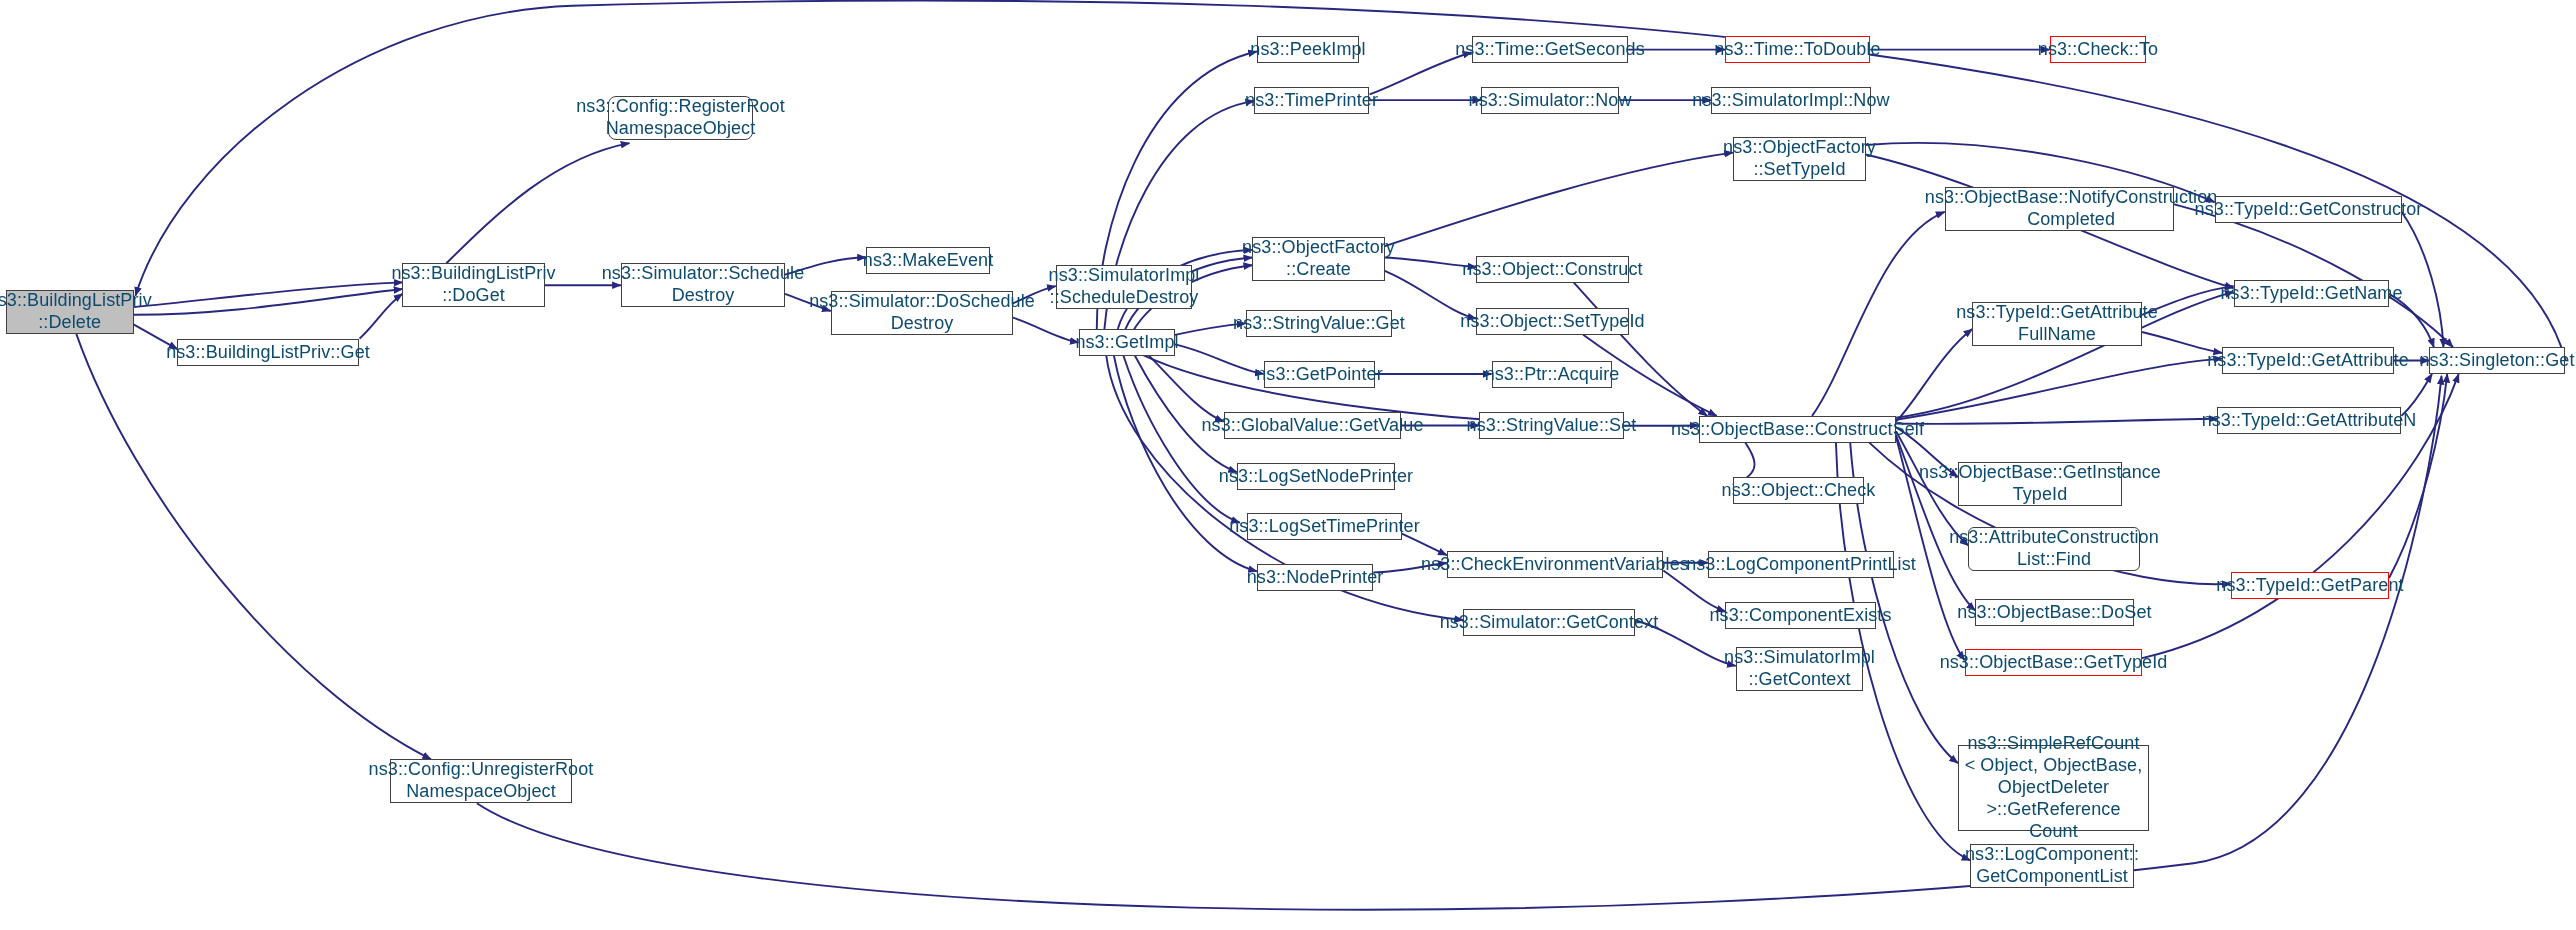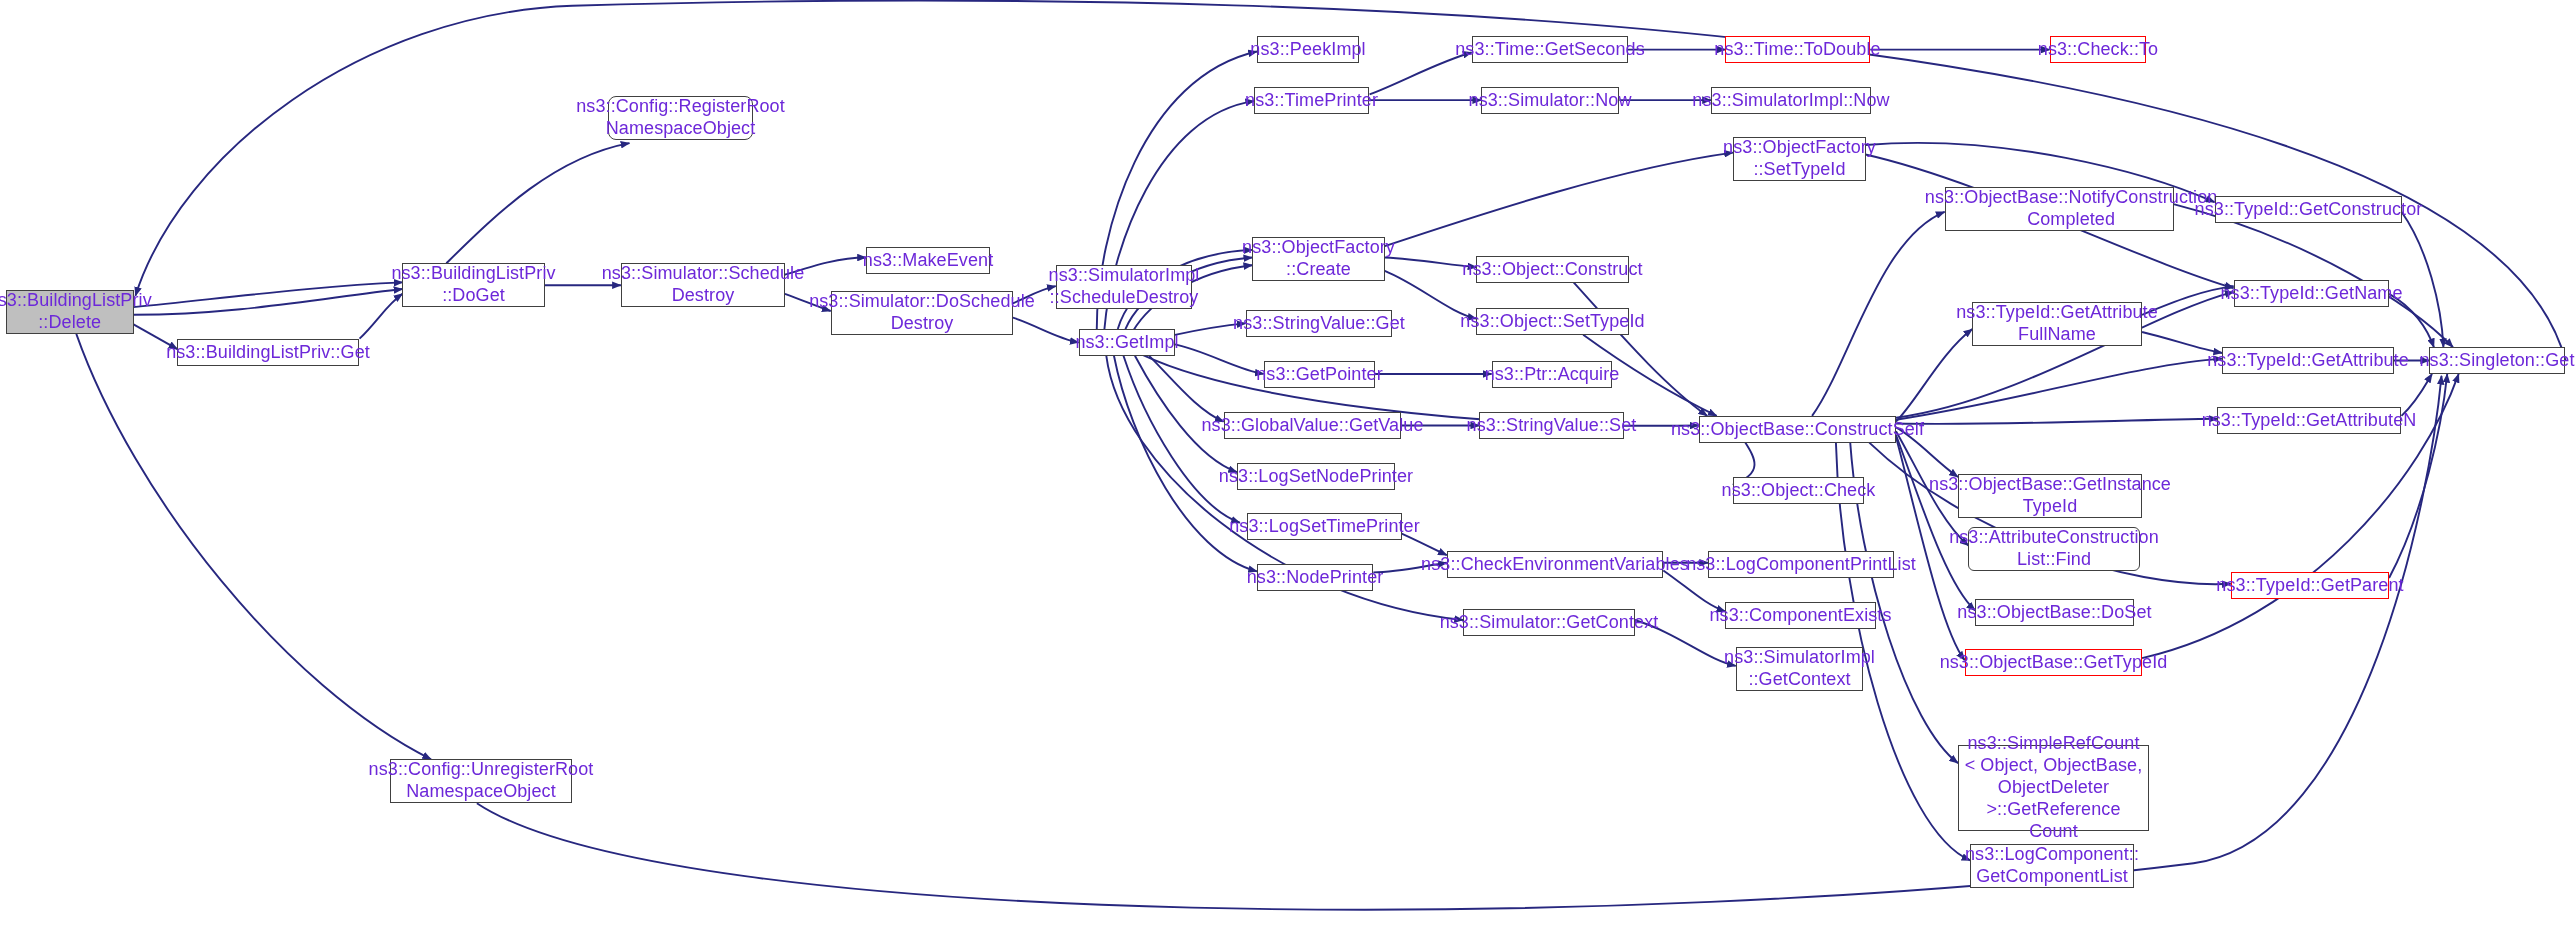--- a/index.html
+++ b/index.html
@@ -25,21 +25,21 @@
   }
   .node {
     position: absolute;
     box-sizing: border-box;
     display: flex;
     align-items: center;
     justify-content: center;
     text-align: center;
     background: #ffffff;
     border: 1px solid #404040;
-    color: #6d28d9;
+    color: #0c4a6e;
     font-size: 18px;
     line-height: 1.22;
     letter-spacing: 0.1px;
     white-space: pre-line;
     padding: 1px 4.8px;
     z-index: 5;
   }
   .node.root {
     background: #bfbfbf;
     border-color: #404040;
@@ -236,21 +236,21 @@
   <div class="node" style="left:1733px;top:477px;width:131px;height:27px;">ns3::Object::Check</div>
   <div class="node" style="left:1708px;top:551px;width:186px;height:27px;">ns3::LogComponentPrintList</div>
   <div class="node" style="left:1725px;top:602px;width:151px;height:27px;">ns3::ComponentExists</div>
   <div class="node" style="left:1463px;top:609px;width:172px;height:27px;">ns3::Simulator::GetContext</div>
   <div class="node" style="left:1736px;top:647px;width:127px;height:44px;">ns3::SimulatorImpl
 ::GetContext</div>
   <div class="node" style="left:1945px;top:187px;width:229px;height:44px;padding-left:28px;">ns3::ObjectBase::NotifyConstruction
 Completed</div>
   <div class="node" style="left:1972px;top:302px;width:170px;height:44px;">ns3::TypeId::GetAttribute
 FullName</div>
-  <div class="node" style="left:1958px;top:474px;width:184px;height:44px;">ns3::ObjectBase::GetInstance
+  <div class="node" style="left:1958px;top:462px;width:164px;height:44px;">ns3::ObjectBase::GetInstance
 TypeId</div>
   <div class="node" style="left:1968px;top:527px;width:172px;height:44px;border-radius:6px;">ns3::AttributeConstruction
 List::Find</div>
   <div class="node" style="left:1975px;top:599px;width:159px;height:27px;">ns3::ObjectBase::DoSet</div>
   <div class="node hl" style="left:1965px;top:649px;width:177px;height:27px;">ns3::ObjectBase::GetTypeId</div>
   <div class="node" style="left:1958px;top:745px;width:191px;height:86px;">ns3::SimpleRefCount
 &lt; Object, ObjectBase,
 ObjectDeleter &gt;::GetReference
 Count</div>
   <div class="node" style="left:1970px;top:844px;width:164px;height:44px;">ns3::LogComponent::

